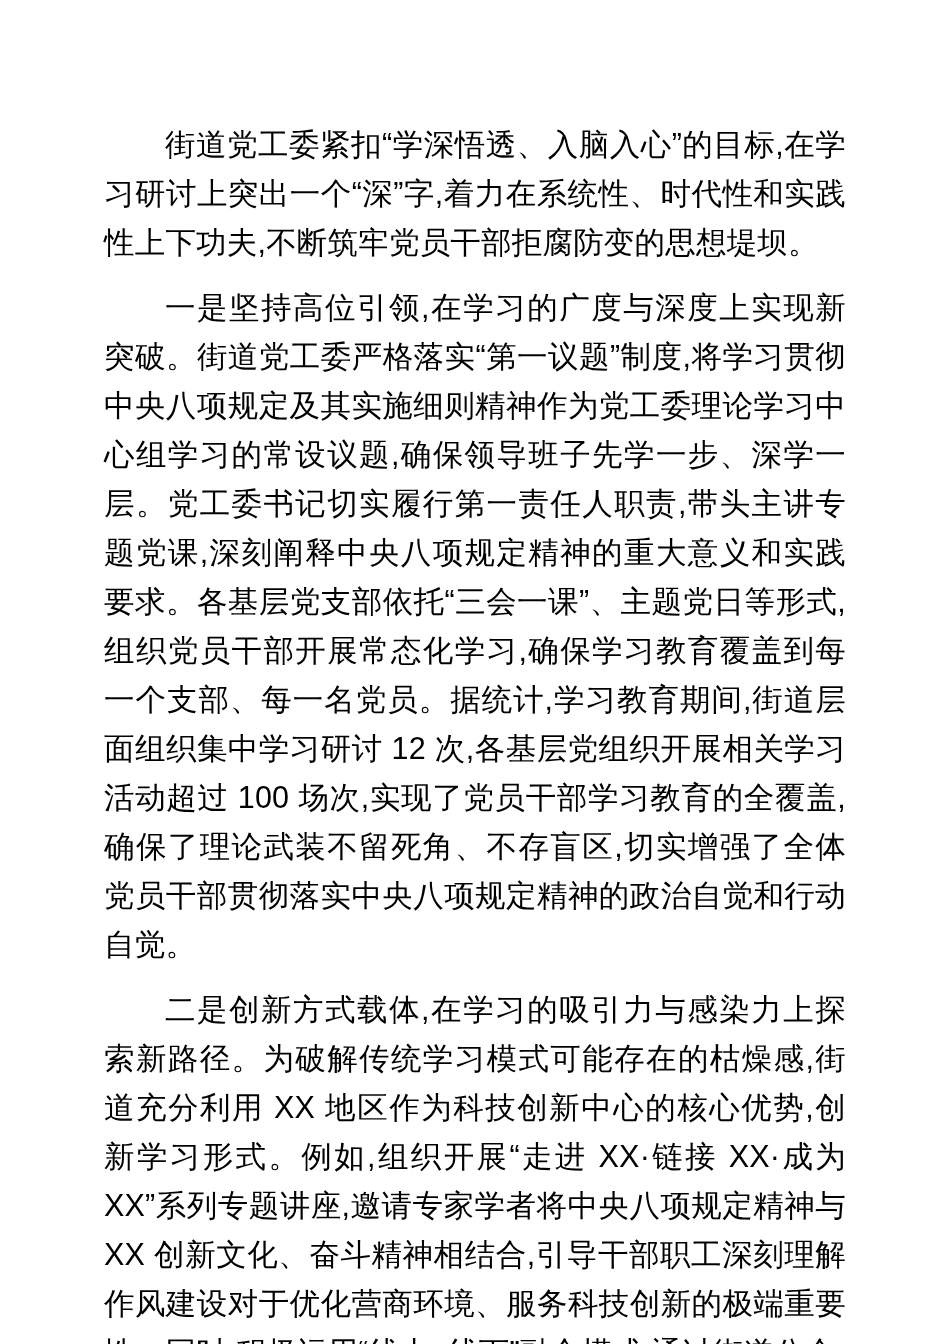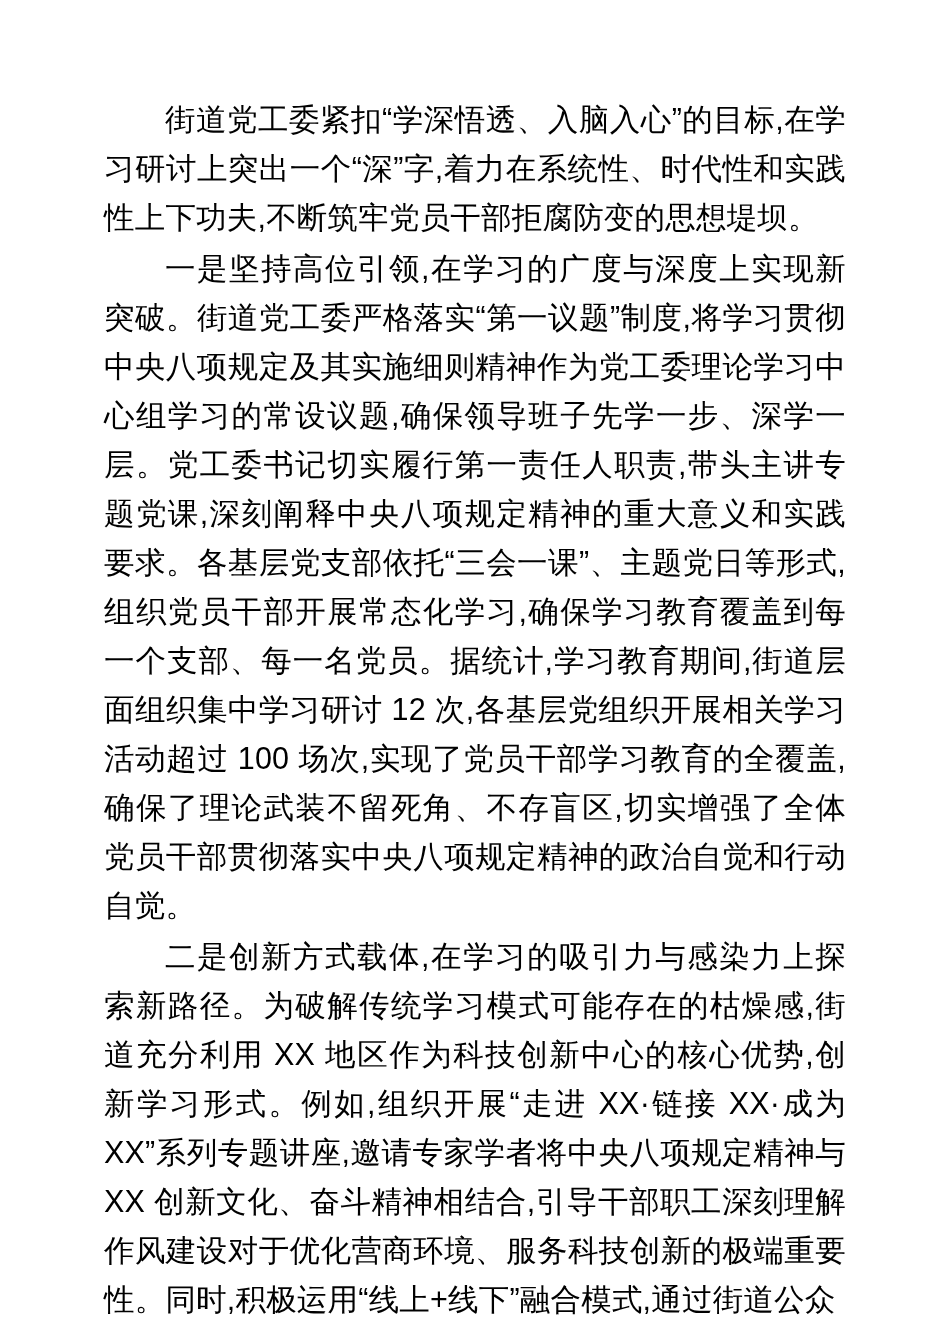--- a/index.html
+++ b/index.html
@@ -13,36 +13,36 @@
     font-family: "Liberation Sans", "DejaVu Sans", sans-serif;
     color: #000000;
     overflow: hidden;
   }
   .page {
     position: relative;
     width: 950px;
     height: 1344px;
     background: #ffffff;
     box-sizing: border-box;
-    padding: 95px 104px 0 104px;
+    padding: 120px 104px 0 104px;
   }
   .doc-body {
     font-size: 30.5px;
     line-height: 49px;
     letter-spacing: 0.2px;
     text-align: justify;
     text-justify: inter-ideograph;
   }
   .para {
     margin: 0 0 0 0;
     text-indent: 2em;
     font-weight: 500;
   }
   .para + .para {
-    margin-top: 2px;
+    margin-top: 16px;
   }
 </style>
 </head>
 <body>
 
 <div class="page">
   <div class="doc-body">
     <p class="para">街道党工委紧扣“学深悟透、入脑入心”的目标,在学习研讨上突出一个“深”字,着力在系统性、时代性和实践性上下功夫,不断筑牢党员干部拒腐防变的思想堤坝。</p>
     <p class="para">一是坚持高位引领,在学习的广度与深度上实现新突破。街道党工委严格落实“第一议题”制度,将学习贯彻中央八项规定及其实施细则精神作为党工委理论学习中心组学习的常设议题,确保领导班子先学一步、深学一层。党工委书记切实履行第一责任人职责,带头主讲专题党课,深刻阐释中央八项规定精神的重大意义和实践要求。各基层党支部依托“三会一课”、主题党日等形式,组织党员干部开展常态化学习,确保学习教育覆盖到每一个支部、每一名党员。据统计,学习教育期间,街道层面组织集中学习研讨 12 次,各基层党组织开展相关学习活动超过 100 场次,实现了党员干部学习教育的全覆盖,确保了理论武装不留死角、不存盲区,切实增强了全体党员干部贯彻落实中央八项规定精神的政治自觉和行动自觉。</p>
     <p class="para">二是创新方式载体,在学习的吸引力与感染力上探索新路径。为破解传统学习模式可能存在的枯燥感,街道充分利用 XX 地区作为科技创新中心的核心优势,创新学习形式。例如,组织开展“走进 XX·链接 XX·成为 XX”系列专题讲座,邀请专家学者将中央八项规定精神与 XX 创新文化、奋斗精神相结合,引导干部职工深刻理解作风建设对于优化营商环境、服务科技创新的极端重要性。同时,积极运用“线上+线下”融合模式,通过街道公众</p>

